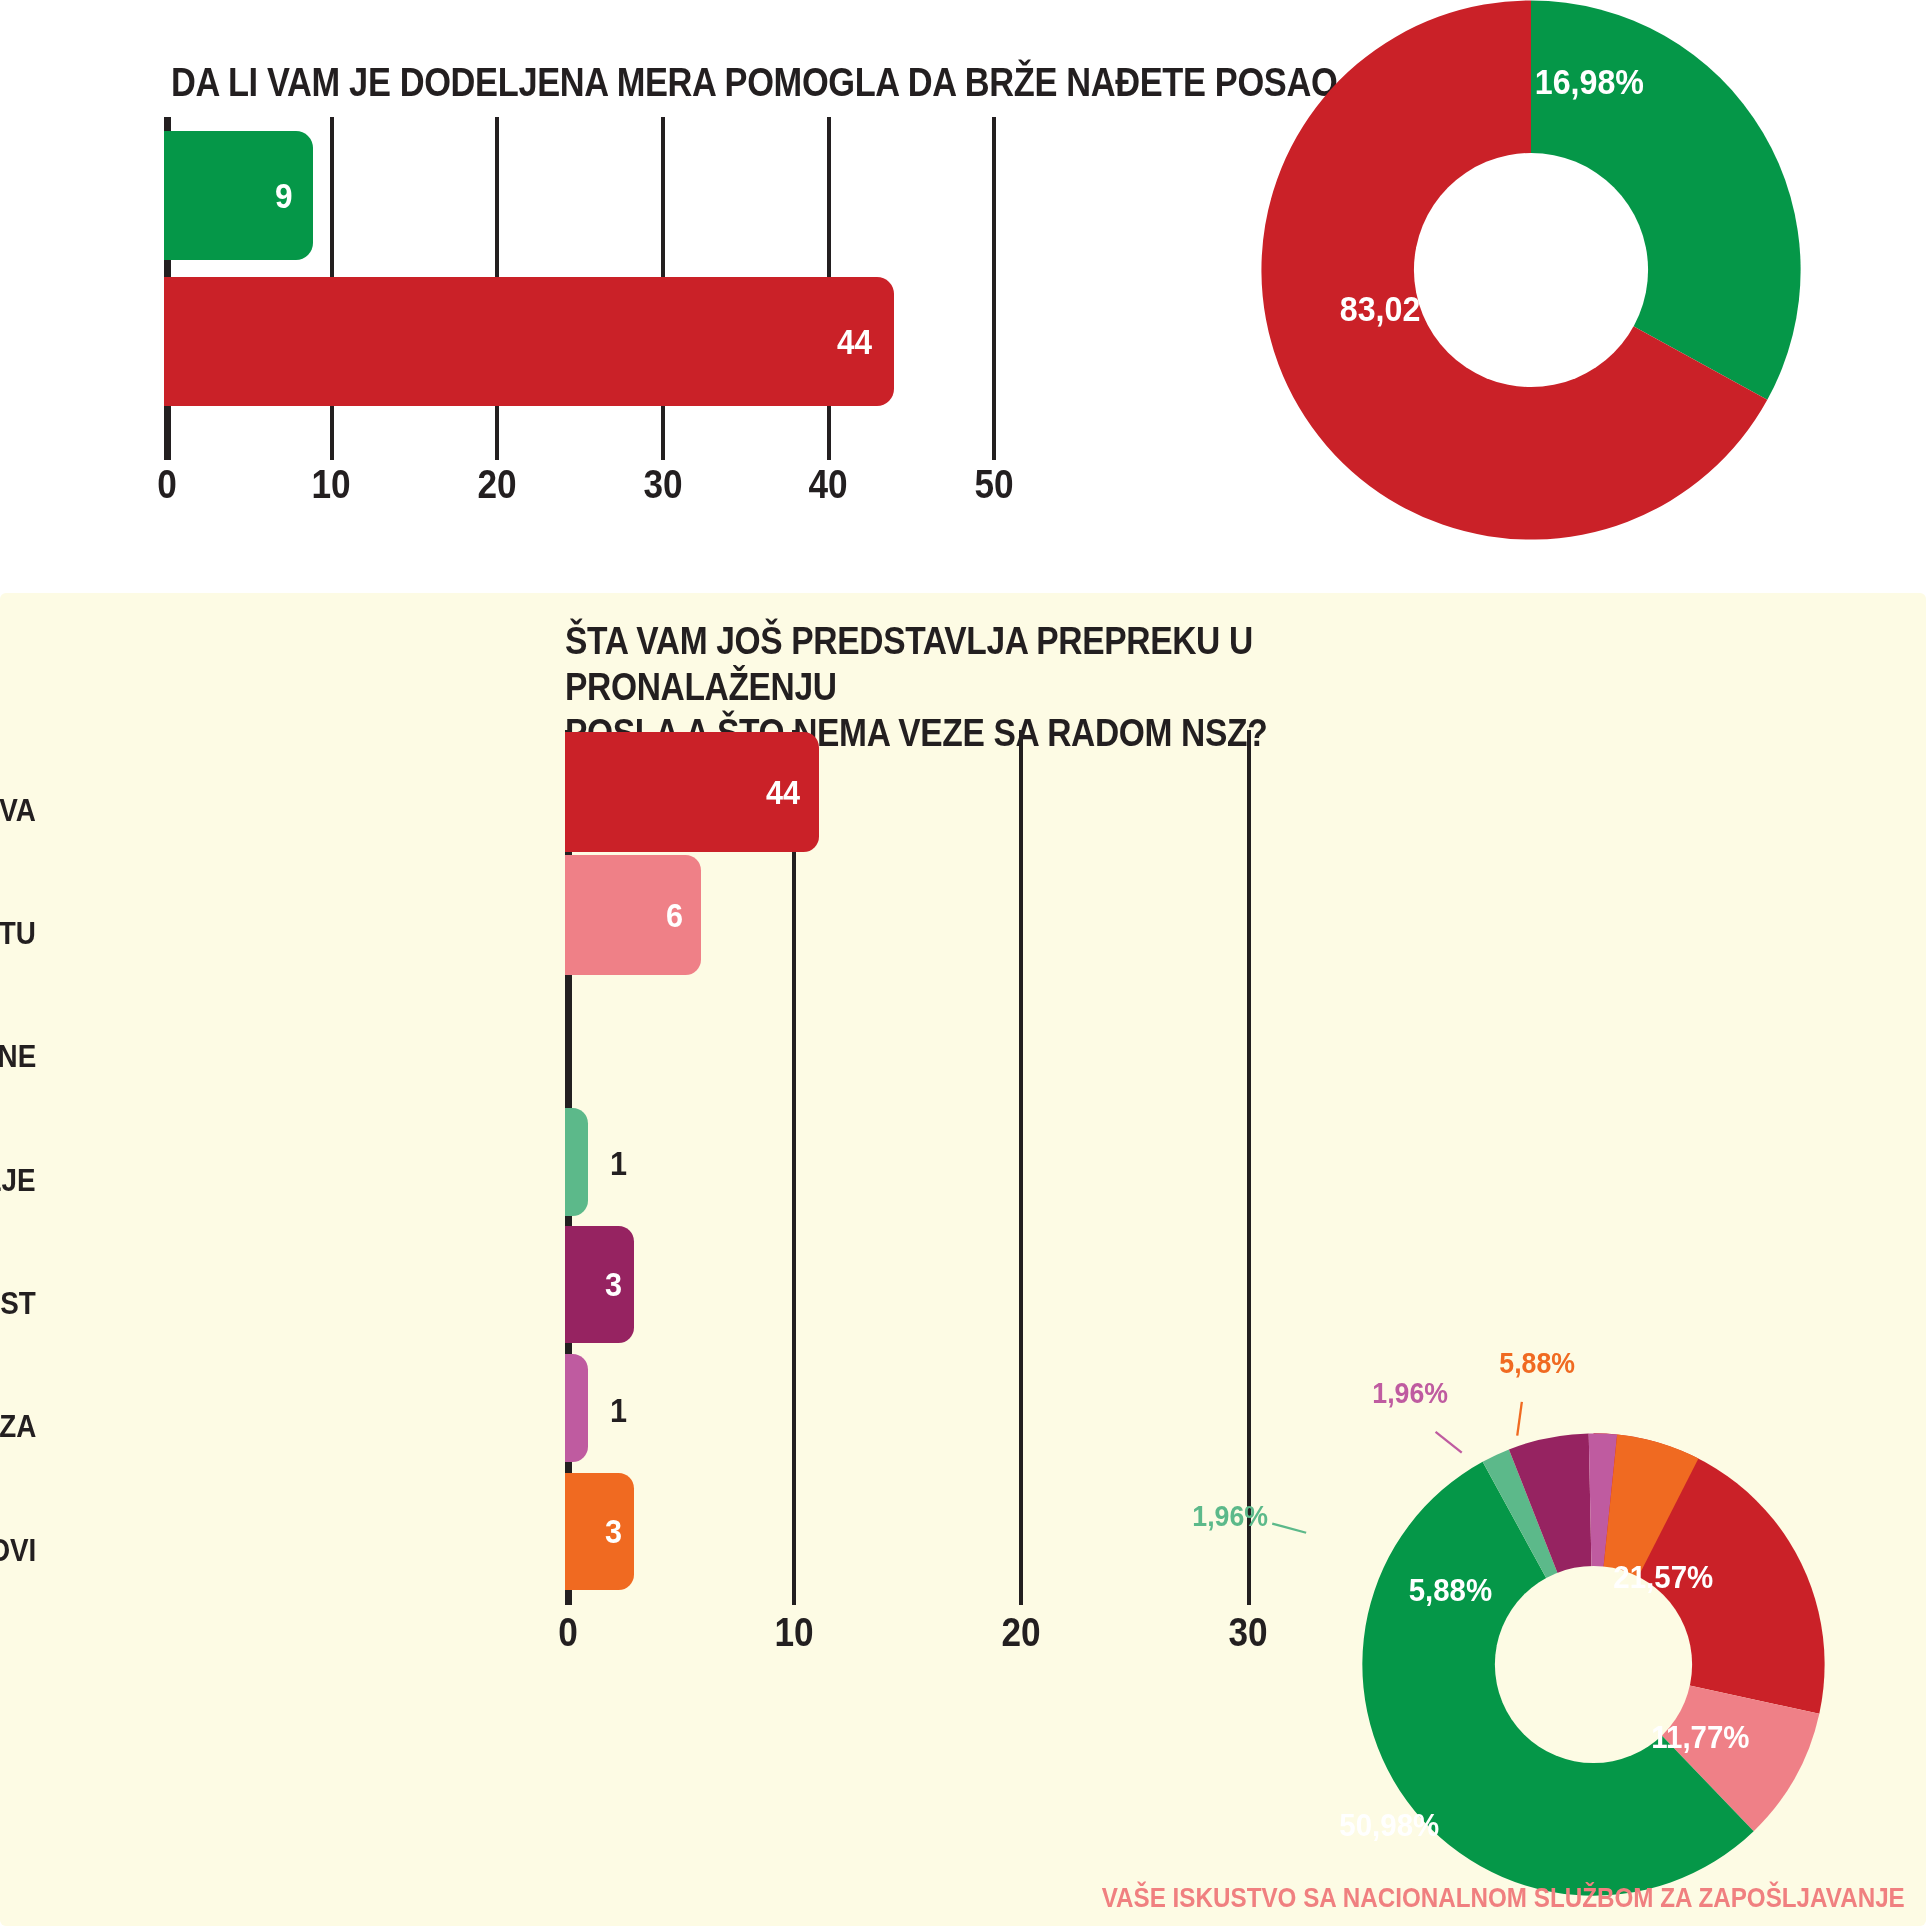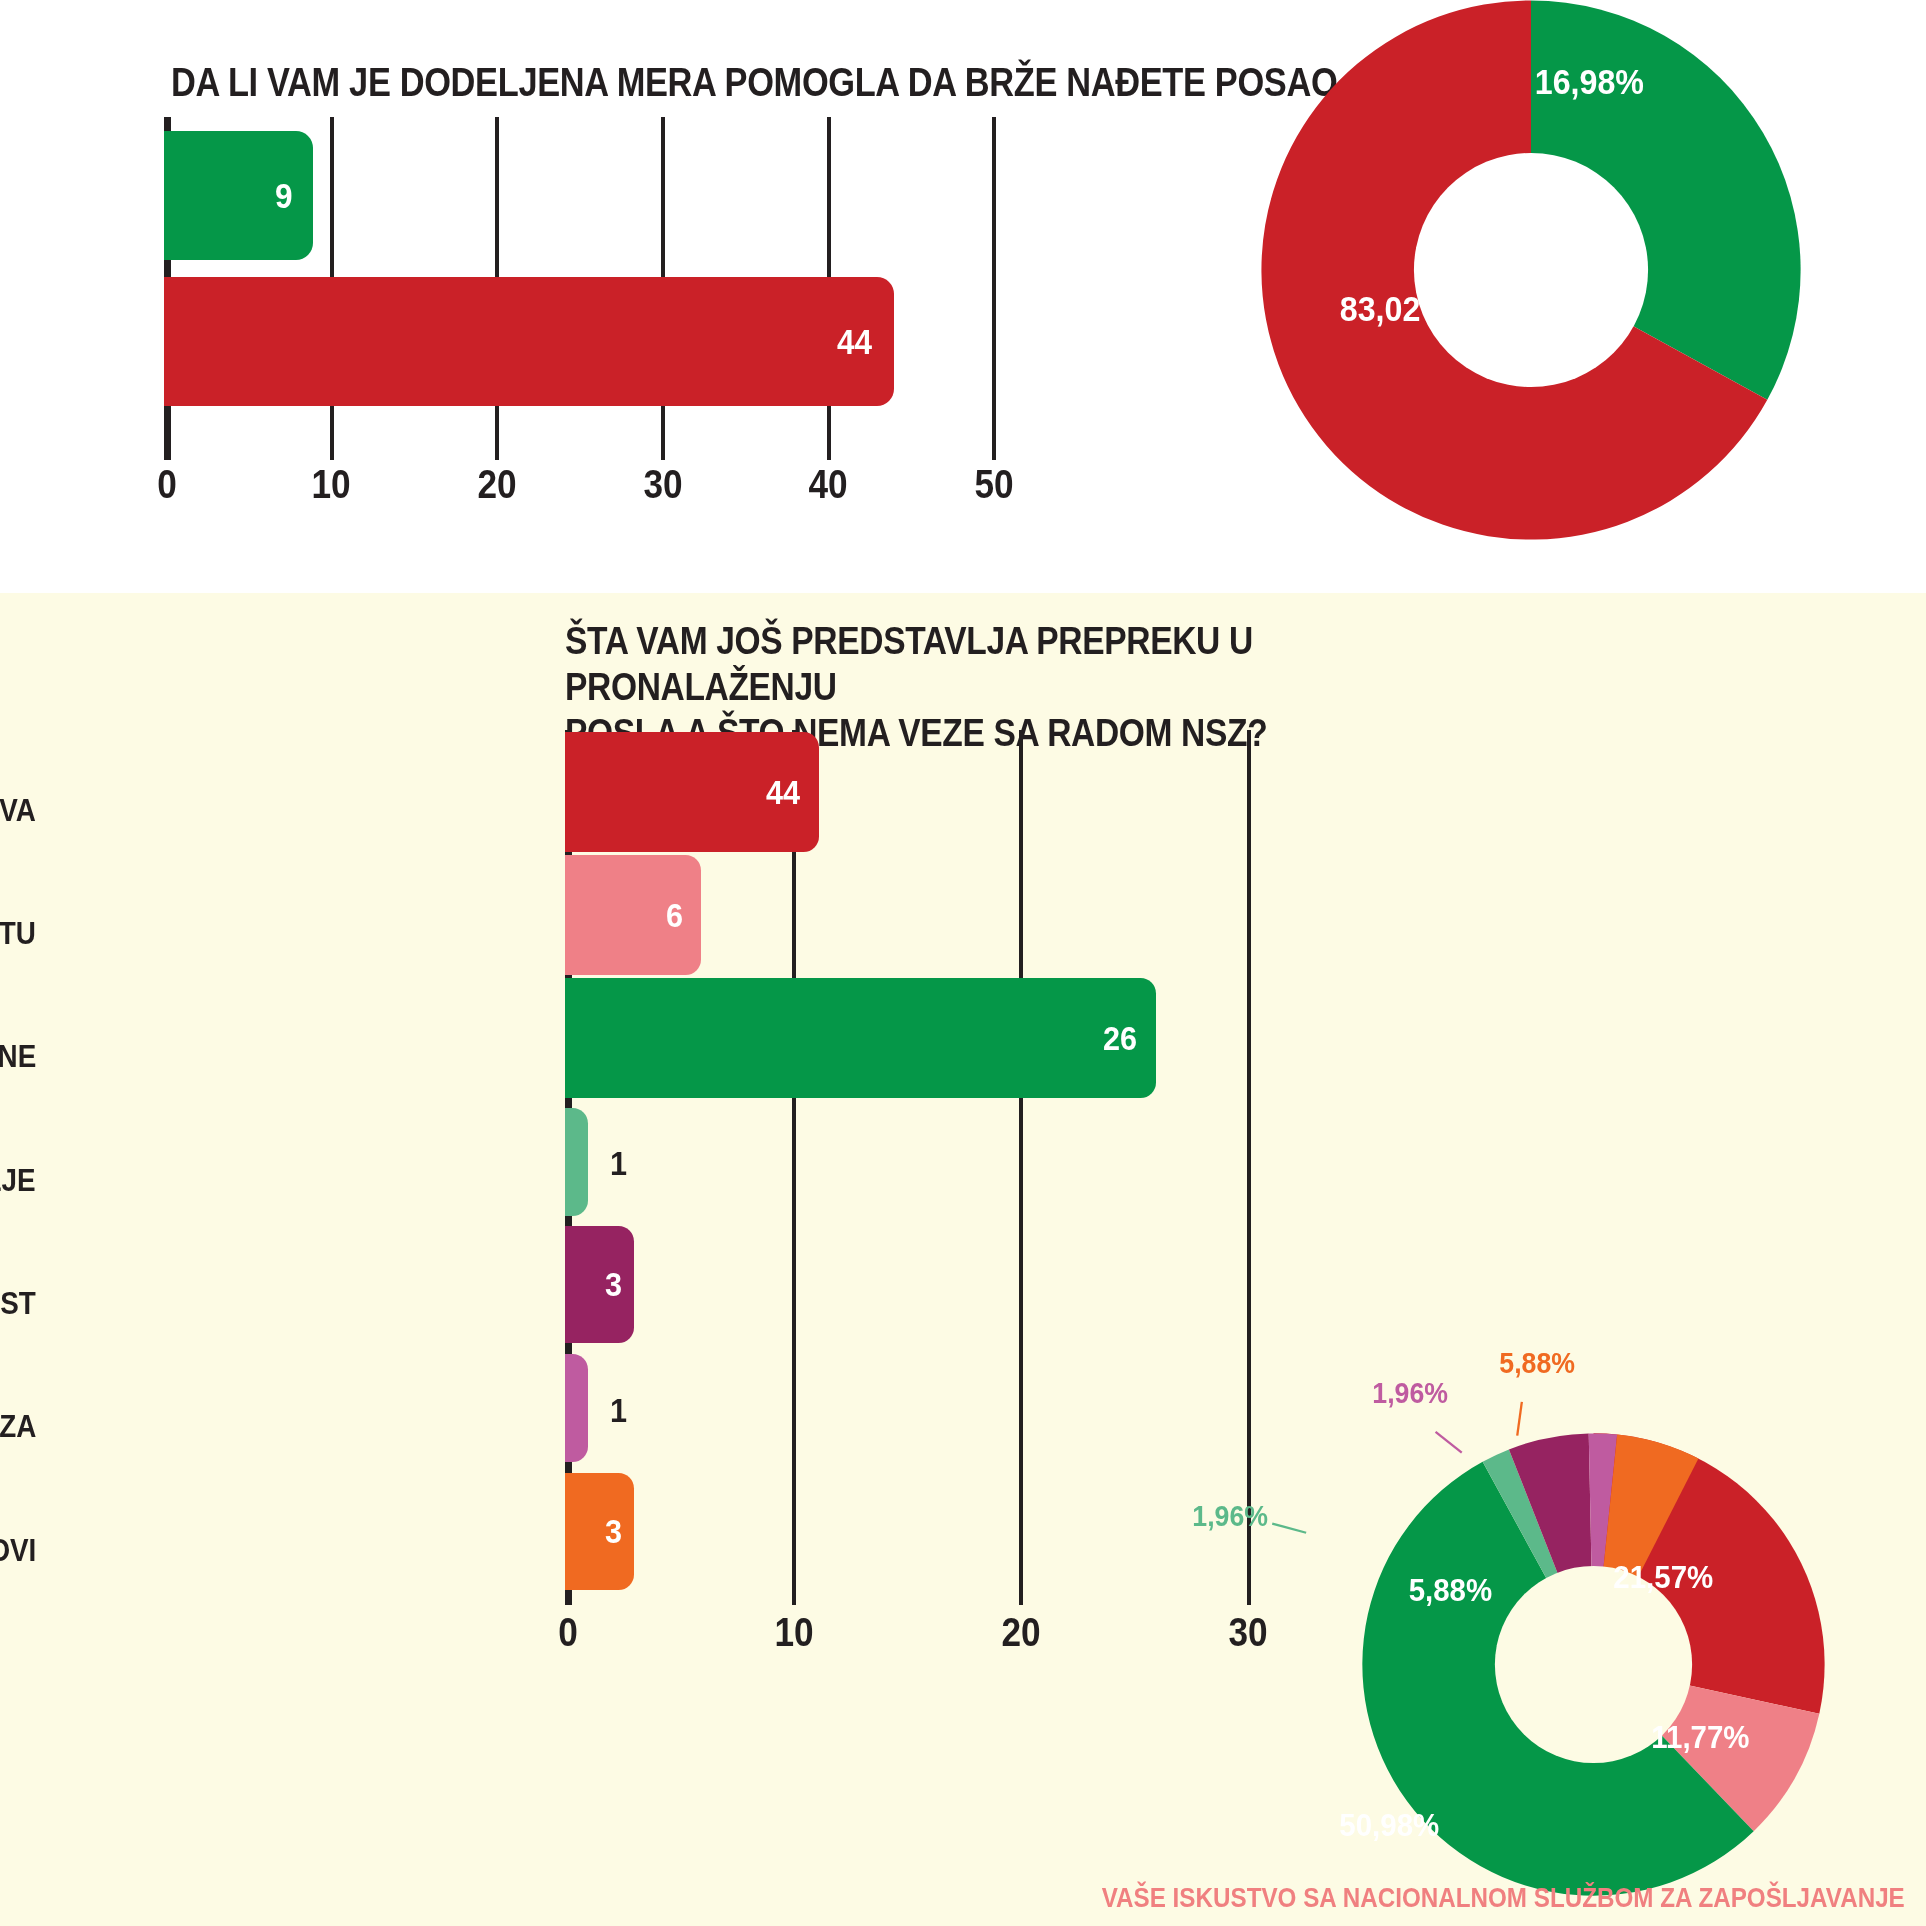--- a/index.html
+++ b/index.html
@@ -60,20 +60,21 @@
 
   
   #top-donut-wrap { position: absolute; left: 1246px; top: -15.4px; width: 570px; height: 570px; }
   .donut-label { position: absolute; font-weight: 700; white-space: nowrap; }
 
   
   #bottom-section {
     position: absolute;
     left: 0; top: 593px; width: 1926px; height: 1333px;
     background: #fdfbe4;
+    border-radius: 6px;
   }
 
   #bottom-title {
     position: absolute;
     left: 565px; top: 25px;
     font-size: 39px;
     line-height: 1.18;
     white-space: normal;
     width: 1079px;
   }
@@ -177,23 +178,20 @@
   <div class="bot-bar" style="left:565px; top:139px; width:254px; height:120px; background:#ca2128">
     <span class="val-in">44</span>
   </div>
 
   <div class="bot-cat-label" style="top:322px">ŽIVOT U MALOM MESTU</div>
   <div class="bot-bar" style="left:565px; top:262px; width:136px; height:120px; background:#ef8087">
     <span class="val-in">6</span>
   </div>
 
   <div class="bot-cat-label" style="top:445px">GODINE</div>
-  <div class="bot-bar" style="left:565px; top:385px; width:591px; height:120px; background:#059748">
-    <span class="val-in">26</span>
-  </div>
 
   <div class="bot-cat-label" style="top:569px">ZDRAVLJE</div>
   <div class="bot-bar" style="left:565px; top:515px; width:23px; height:108px; background:#5cb98a"></div>
   <div class="bot-val-out" style="left:610px; top:551px">1</div>
 
   <div class="bot-cat-label" style="top:692px">POLITIČKA OPREDELJENOST</div>
   <div class="bot-bar" style="left:565px; top:633px; width:69px; height:117px; background:#962361">
     <span class="val-in" style="margin-right:10.8px">3</span>
   </div>
 

